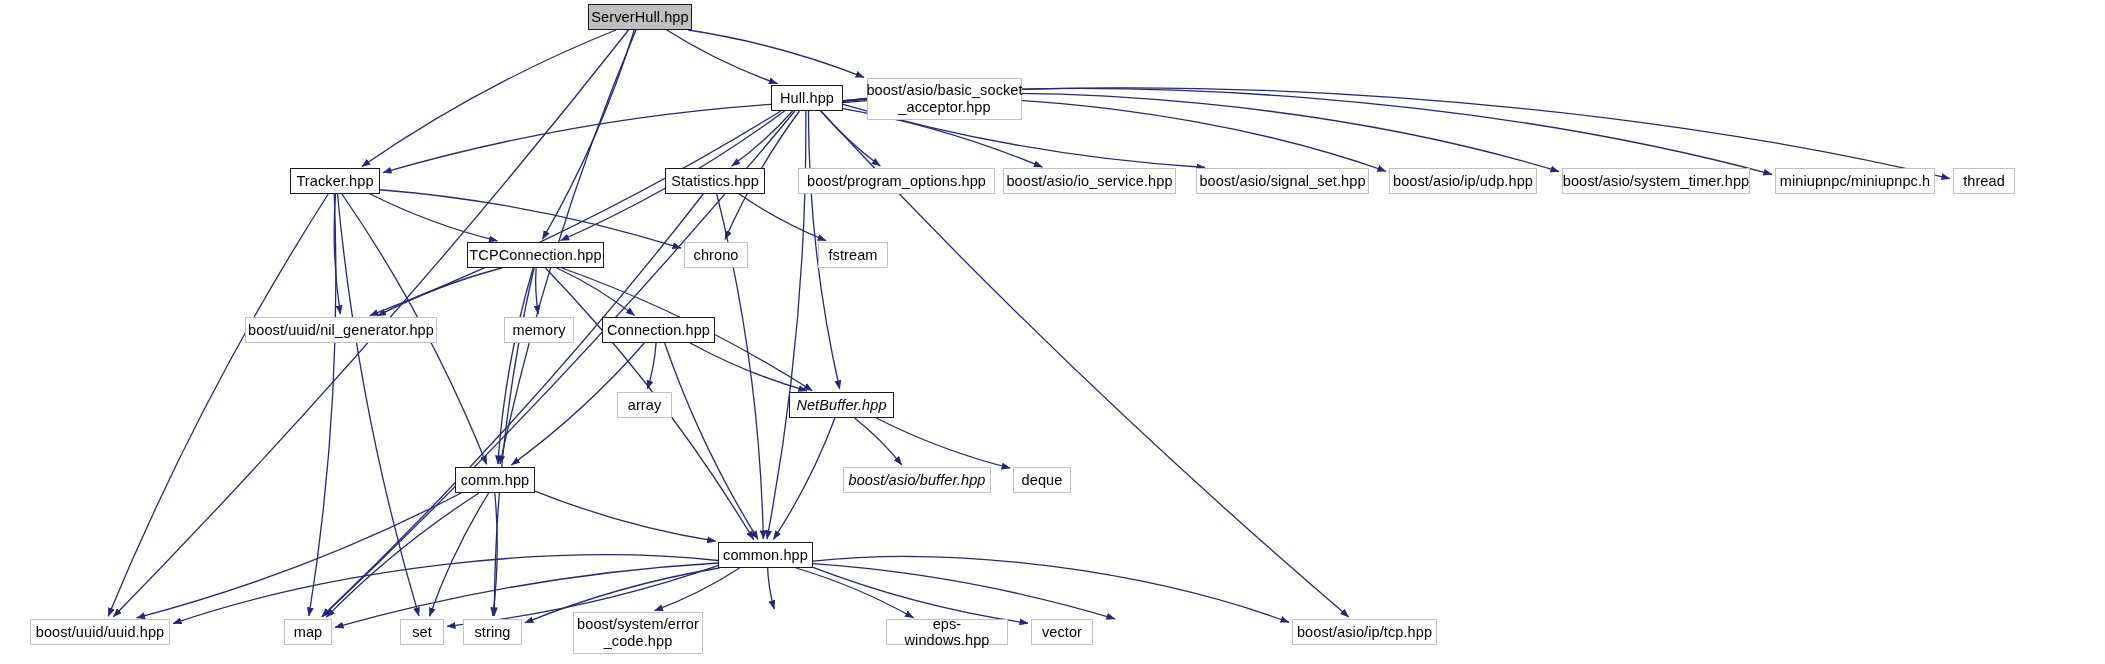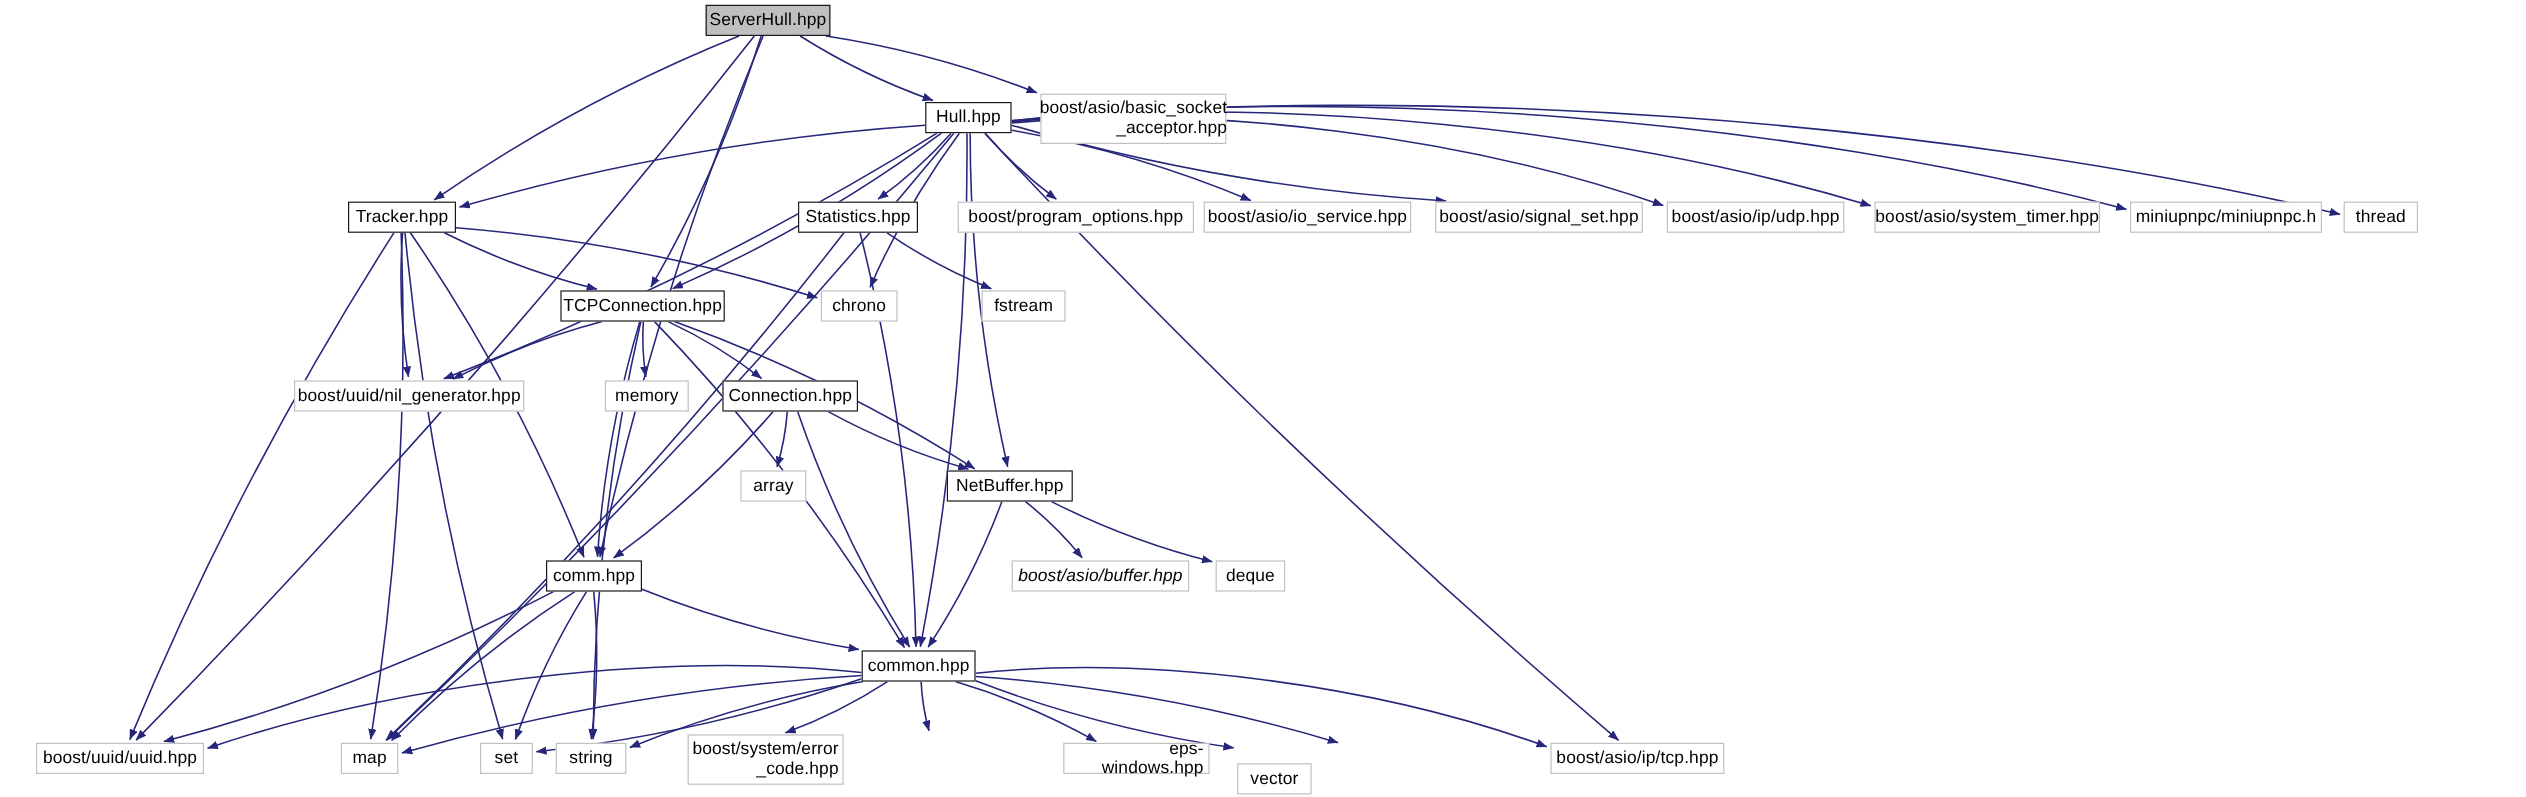--- a/index.html
+++ b/index.html
@@ -30,21 +30,21 @@
     top: 0;
     width: 2105px;
     height: 664px;
   }
   .node {
     position: absolute;
     box-sizing: border-box;
     display: flex;
     align-items: center;
     justify-content: center;
-    text-align: right;
+    text-align: center;
     background: #ffffff;
     border: 1px solid #c0c0c0;
     color: #000000;
     font-size: 14.5px;
     line-height: 1.12;
     letter-spacing: 0.1px;
     white-space: pre-line;
     padding: 0 4px;
   }
   .node.strong {
@@ -146,28 +146,28 @@
       <div class="node" style="left: 1562px; top: 168px; width: 188px; height: 26px;">boost/asio/system_timer.hpp</div>
       <div class="node" style="left: 1775px; top: 168px; width: 160px; height: 26px;">miniupnpc/miniupnpc.h</div>
       <div class="node" style="left: 1953px; top: 168px; width: 62px; height: 26px;">thread</div>
       <div class="node strong" style="left: 467px; top: 242px; width: 137px; height: 26px;">TCPConnection.hpp</div>
       <div class="node" style="left: 684px; top: 242px; width: 64px; height: 26px;">chrono</div>
       <div class="node" style="left: 818px; top: 242px; width: 70px; height: 26px;">fstream</div>
       <div class="node" style="left: 245px; top: 317px; width: 192px; height: 26px;">boost/uuid/nil_generator.hpp</div>
       <div class="node" style="left: 504px; top: 317px; width: 70px; height: 26px;">memory</div>
       <div class="node strong" style="left: 602px; top: 317px; width: 113px; height: 26px;">Connection.hpp</div>
       <div class="node" style="left: 617px; top: 392px; width: 55px; height: 26px;">array</div>
-      <div class="node strong" style="left: 789px; top: 392px; width: 105px; height: 26px;">NetBuffer.hpp</div>
+      <div class="node strong" style="left: 789px; top: 392px; width: 105px; height: 26px; font-style: italic;">NetBuffer.hpp</div>
       <div class="node" style="left: 843px; top: 467px; width: 148px; height: 26px; font-style: italic;">boost/asio/buffer.hpp</div>
       <div class="node" style="left: 1013px; top: 467px; width: 58px; height: 26px;">deque</div>
       <div class="node strong" style="left: 455px; top: 467px; width: 80px; height: 26px;">comm.hpp</div>
       <div class="node strong" style="left: 718px; top: 542px; width: 95px; height: 26px;">common.hpp</div>
       <div class="node" style="left: 30px; top: 619px; width: 140px; height: 26px;">boost/uuid/uuid.hpp</div>
       <div class="node" style="left: 284px; top: 619px; width: 48px; height: 26px;">map</div>
       <div class="node" style="left: 400px; top: 619px; width: 44px; height: 26px;">set</div>
       <div class="node" style="left: 463px; top: 619px; width: 59px; height: 26px;">string</div>
       <div class="node two-line" style="left: 545px; top: 612px; width: 130px; height: 42px; margin-left: 28px;">boost/system/error
 _code.hpp</div>
       <div class="node" style="left: 886px; top: 619px; width: 122px; height: 26px;">eps-windows.hpp</div>
-      <div class="node" style="left: 1031px; top: 636px; width: 62px; height: 26px;">vector</div>
+      <div class="node" style="left: 1031px; top: 619px; width: 62px; height: 26px;">vector</div>
       <div class="node" style="left: 1292px; top: 619px; width: 145px; height: 26px;">boost/asio/ip/tcp.hpp</div>
     </div>
 </div>
 
 </body></html>

